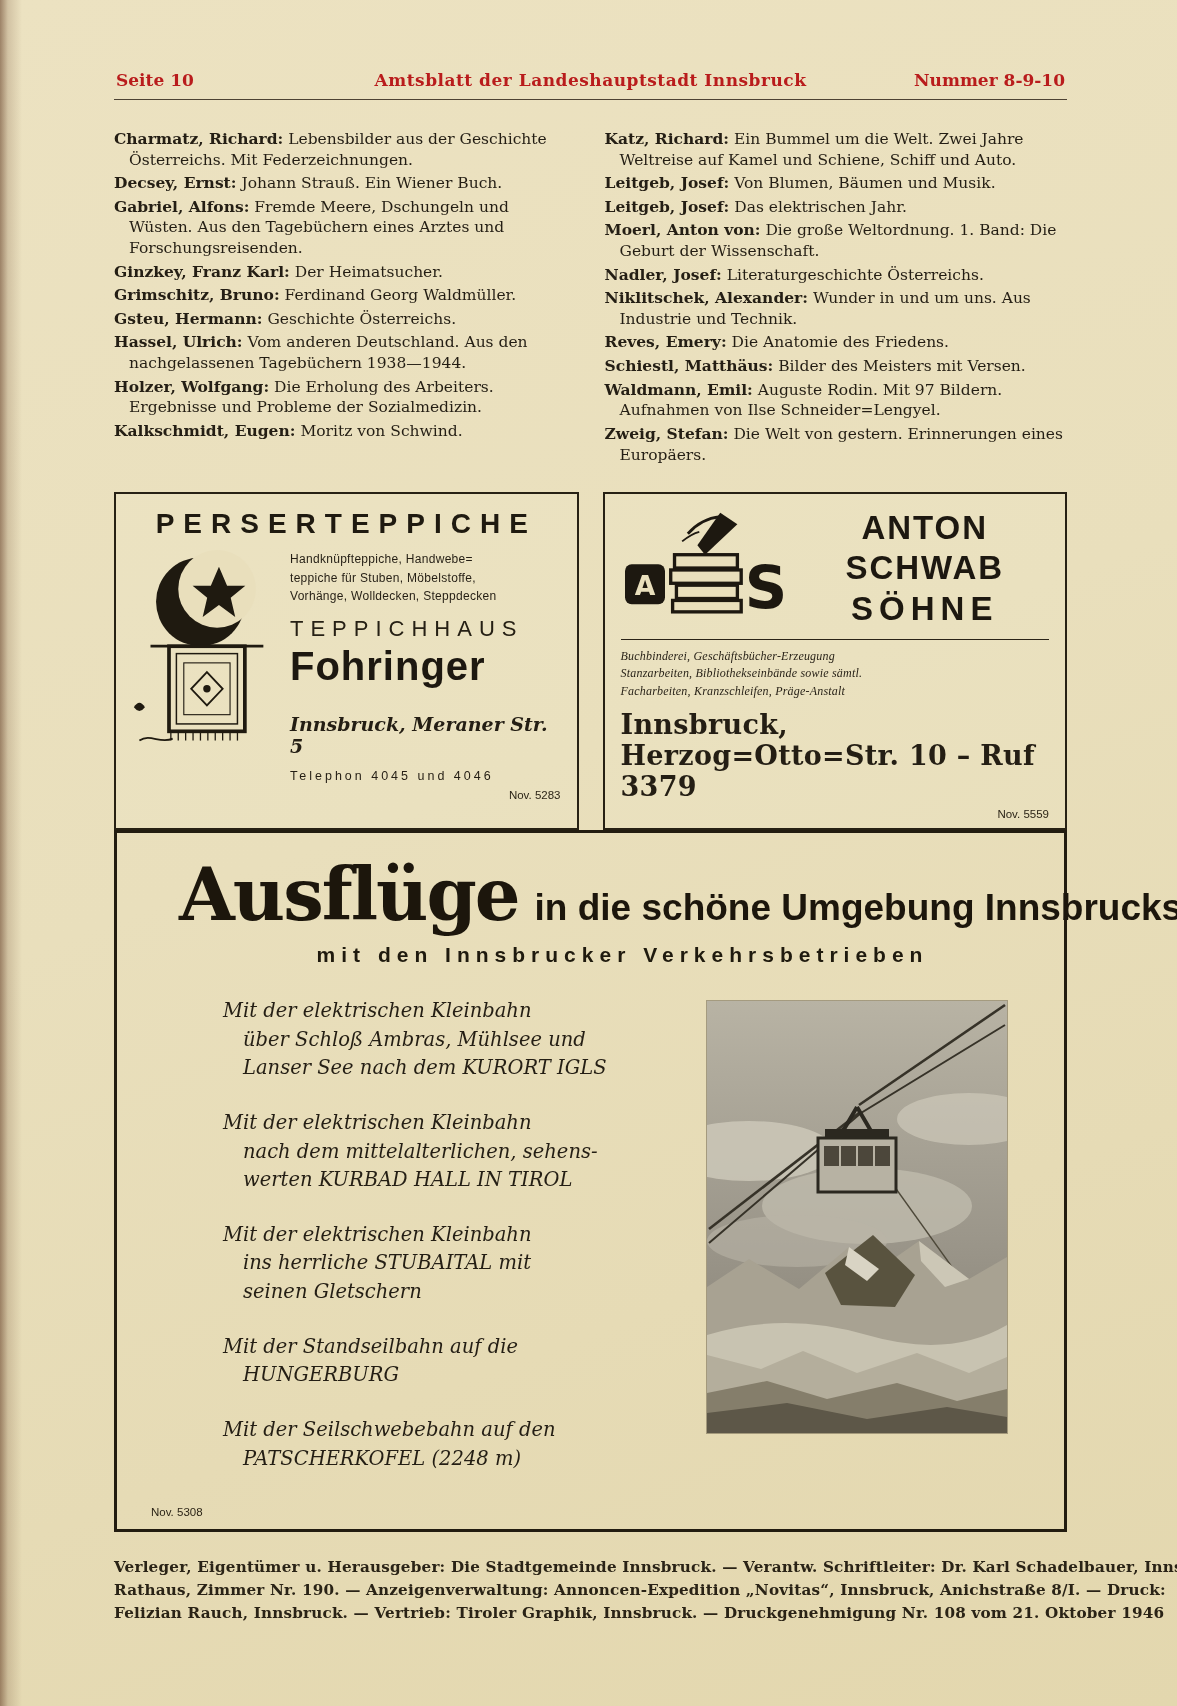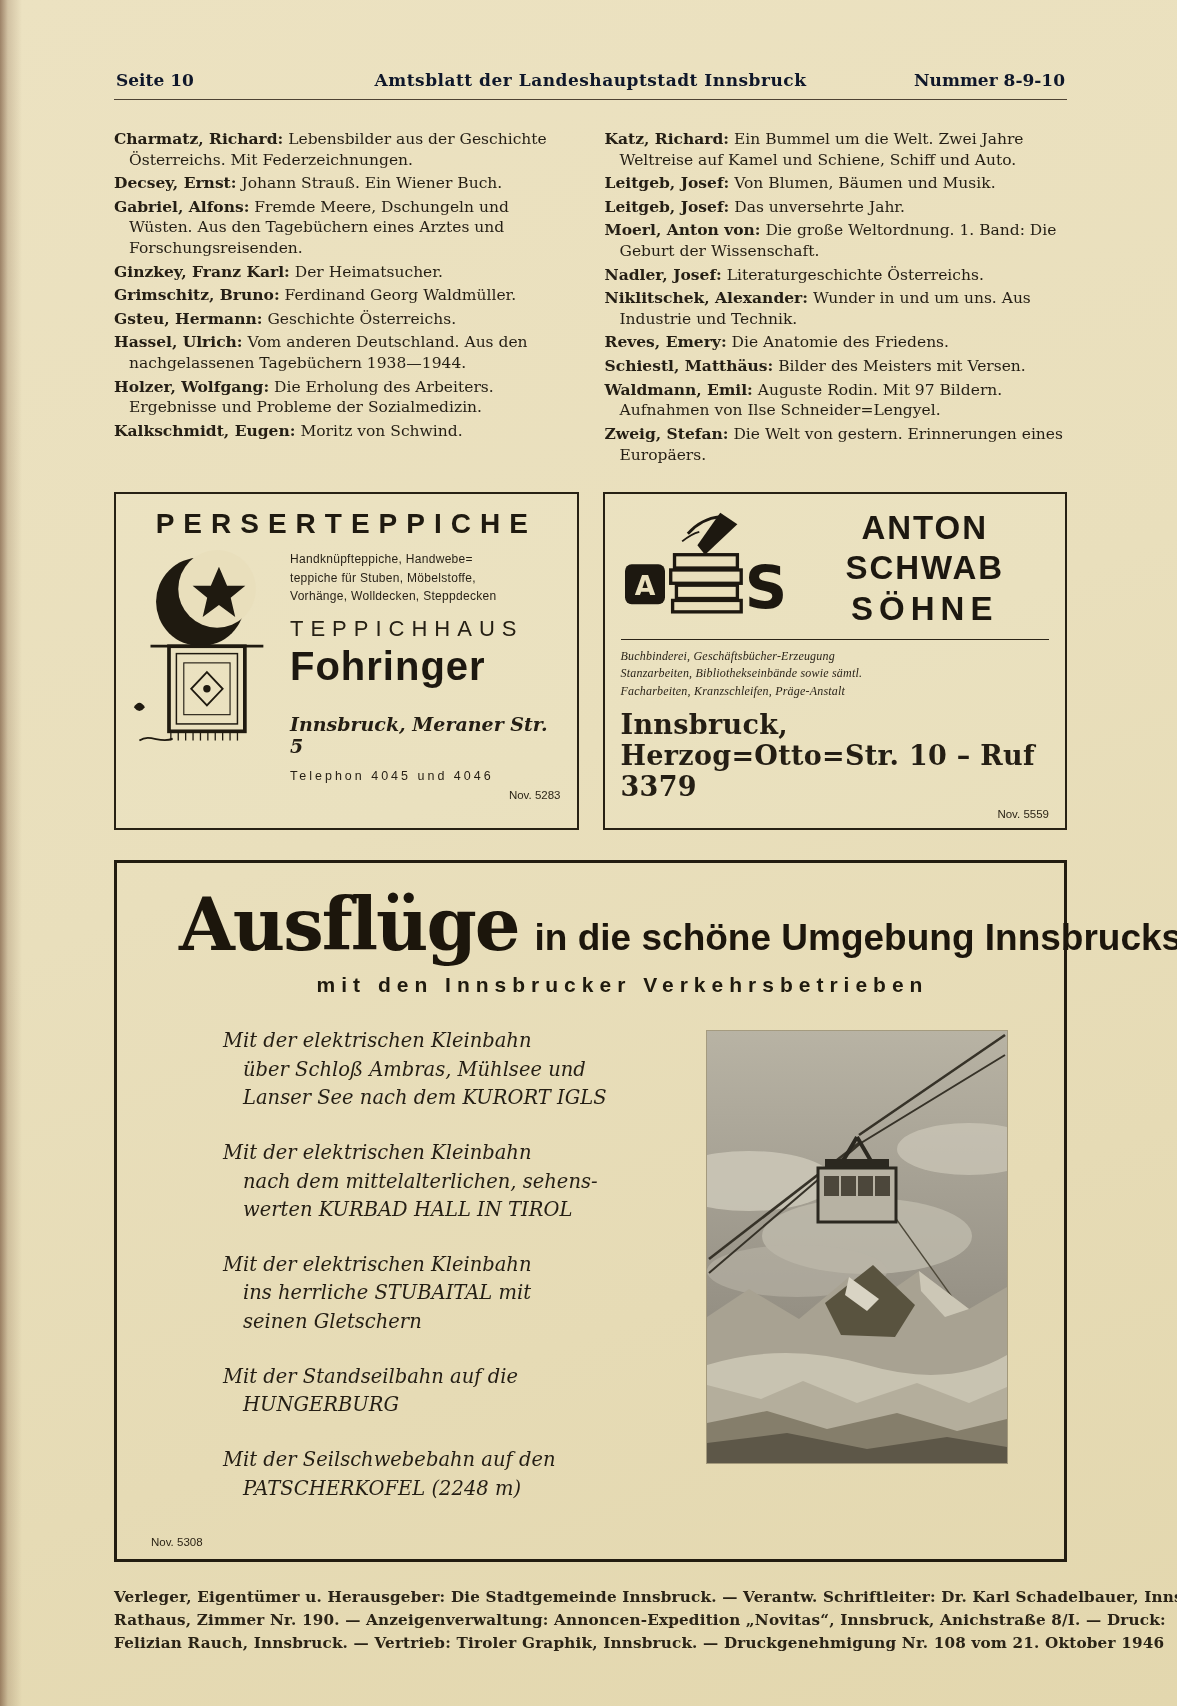--- a/index.html
+++ b/index.html
@@ -9,21 +9,21 @@
       linear-gradient(90deg, rgba(92,52,30,.55) 0px, rgba(92,52,30,.18) 8px, rgba(92,52,30,0) 22px),
       linear-gradient(160deg,#ece2c1 0%,#e9dfbc 45%,#e3d7ae 100%);
     font-family:"DejaVu Serif",serif;
     color:#241e14;
     overflow:hidden;
     position:relative;
   }
   .sheet{padding:70px 110px 0 114px;}
 
   
-  .masthead{display:flex;align-items:flex-end;font-weight:bold;font-size:17px;color:#0f172a;
+  .masthead{display:flex;align-items:flex-end;font-weight:bold;font-size:17px;color:#b91c1c;
     border-bottom:1.5px solid #4d4233;padding:0 2px 9px 2px;}
   .masthead .mh-left{width:220px;}
   .masthead .mh-center{flex:1;text-align:center;letter-spacing:.5px;}
   .masthead .mh-right{width:220px;text-align:right;}
 
   
   .books{display:flex;gap:28px;margin-top:29px;}
   .bcol{flex:1;min-width:0;}
   .entry{margin:0 0 3px 0;padding-left:15px;text-indent:-15px;font-size:15.5px;line-height:1.33;}
   .entry .author{font-weight:bold;}
@@ -51,21 +51,21 @@
   .as-top{display:flex;align-items:center;gap:12px;margin-top:4px;}
   .as-logo{flex:0 0 168px;}
   .as-name{flex:1;text-align:center;font-family:"Liberation Sans",sans-serif;font-weight:bold;
     font-size:33px;line-height:1.22;letter-spacing:2px;color:#1d1810;}
   .as-name .soehne{letter-spacing:6px;}
   .as-rule{border-top:1.5px solid #2a2317;margin:10px 0 8px 0;}
   .as-services{font-style:italic;font-size:12px;line-height:1.45;white-space:pre-line;letter-spacing:.2px;font-family:Liberation Serif, serif;}
   .as-address{font-weight:bold;font-size:27px;margin-top:9px;letter-spacing:.3px;}
 
   
-  .big-ad{margin-top:30px;border:3px solid #221c10;padding:28px 30px 8px 34px;position:relative;min-height:660px;}
+  .big-ad{border:3px solid #221c10;padding:28px 30px 8px 34px;position:relative;min-height:660px;}
   .ba-headline{display:flex;align-items:baseline;gap:16px;white-space:nowrap;padding-left:28px;}
   .ba-script{font-family:"DejaVu Serif",serif;font-weight:bold;font-size:72px;letter-spacing:-2px;
     line-height:.95;color:#1c160c;}
   .ba-rest{font-family:"Liberation Sans",sans-serif;font-weight:bold;font-size:37px;letter-spacing:0;color:#1c160c;}
   .ba-sub{font-family:"Liberation Sans",sans-serif;font-weight:bold;font-size:21px;letter-spacing:6px;
     text-align:center;margin:14px 0 30px 60px;color:#1f1a0e;}
   .ba-body{display:flex;gap:44px;padding-left:72px;}
   .excursions{width:440px;font-style:italic;font-size:19.5px;}
   .excursion{white-space:pre-line;padding-left:20px;text-indent:-20px;line-height:1.45;margin:0 0 27px 0;}
   .photo{flex:0 0 300px;height:432px;margin-top:4px;box-shadow:0 0 0 1px rgba(40,32,20,.35);}
@@ -105,21 +105,21 @@
         <p class="entry"><span class="author">Holzer, Wolfgang:</span> <span>Die Erholung des Arbeiters. Ergebnisse und Probleme der Sozialmedizin.</span></p>
 
         <p class="entry"><span class="author">Kalkschmidt, Eugen:</span> <span>Moritz von Schwind.</span></p>
       </div>
     <div class="bcol">
 
         <p class="entry"><span class="author">Katz, Richard:</span> <span>Ein Bummel um die Welt. Zwei Jahre Weltreise auf Kamel und Schiene, Schiff und Auto.</span></p>
 
         <p class="entry"><span class="author">Leitgeb, Josef:</span> <span>Von Blumen, Bäumen und Musik.</span></p>
 
-        <p class="entry"><span class="author">Leitgeb, Josef:</span> <span>Das unversehrte Jahr.</span></p>
+        <p class="entry"><span class="author">Leitgeb, Josef:</span> <span>Das elektrischen Jahr.</span></p>
 
         <p class="entry"><span class="author">Moerl, Anton von:</span> <span>Die große Weltordnung. 1. Band: Die Geburt der Wissenschaft.</span></p>
 
         <p class="entry"><span class="author">Nadler, Josef:</span> <span>Literaturgeschichte Österreichs.</span></p>
 
         <p class="entry"><span class="author">Niklitschek, Alexander:</span> <span>Wunder in und um uns. Aus Industrie und Technik.</span></p>
 
         <p class="entry"><span class="author">Reves, Emery:</span> <span>Die Anatomie des Friedens.</span></p>
 
         <p class="entry"><span class="author">Schiestl, Matthäus:</span> <span>Bilder des Meisters mit Versen.</span></p>

